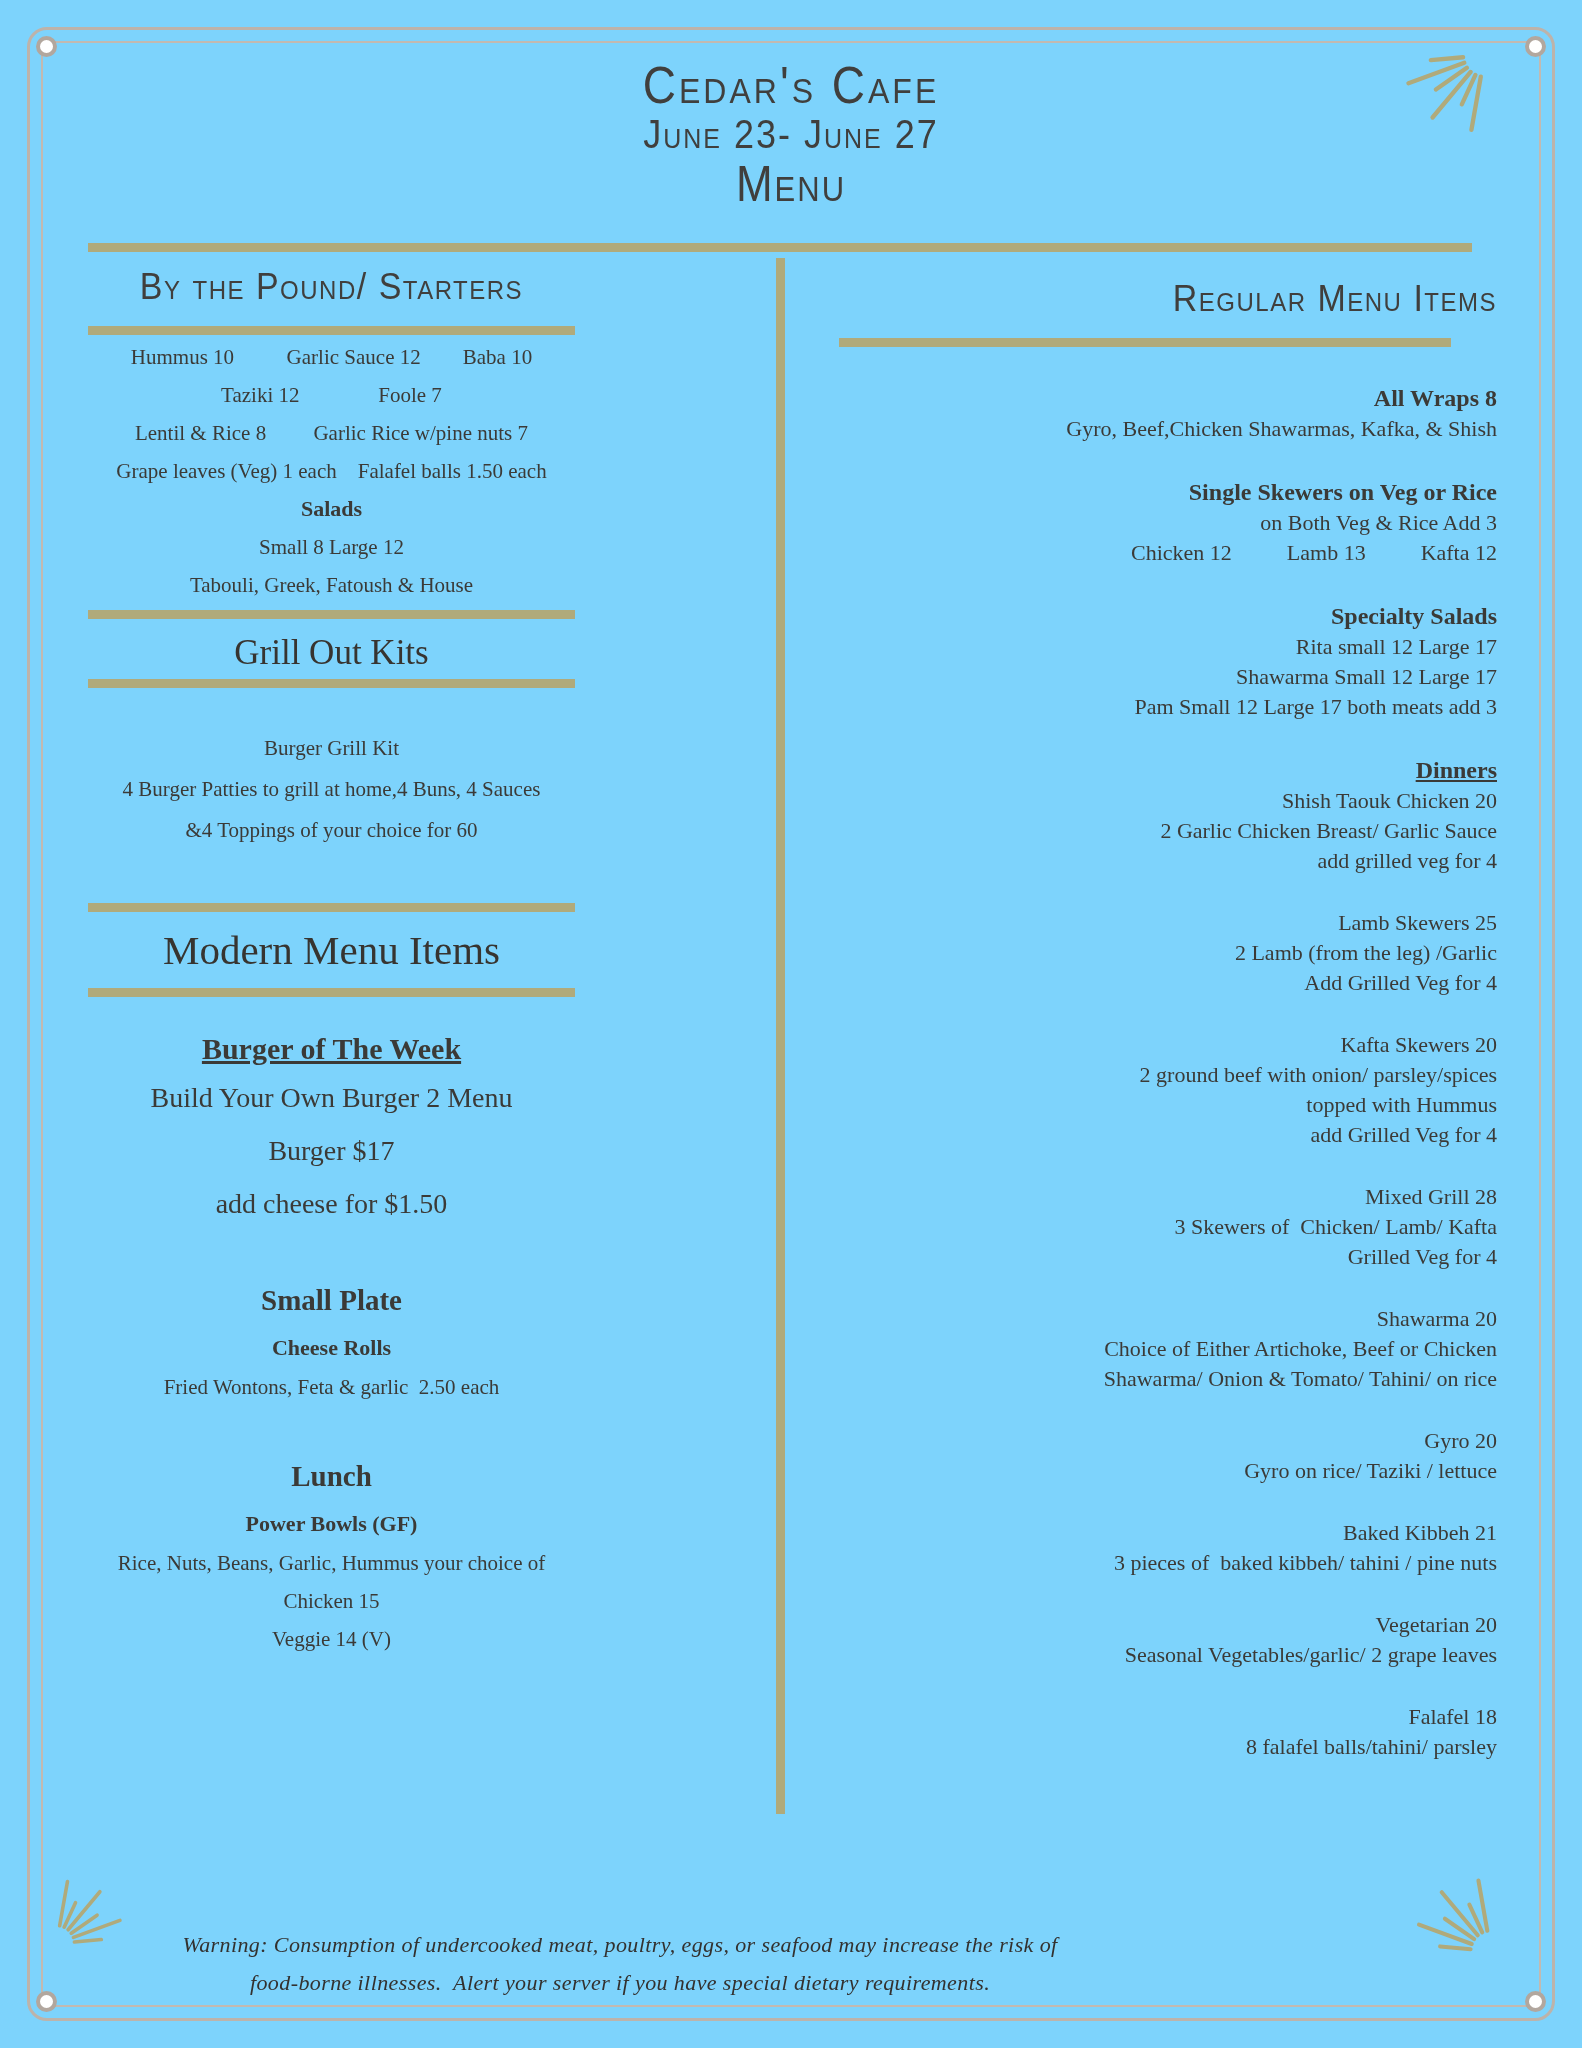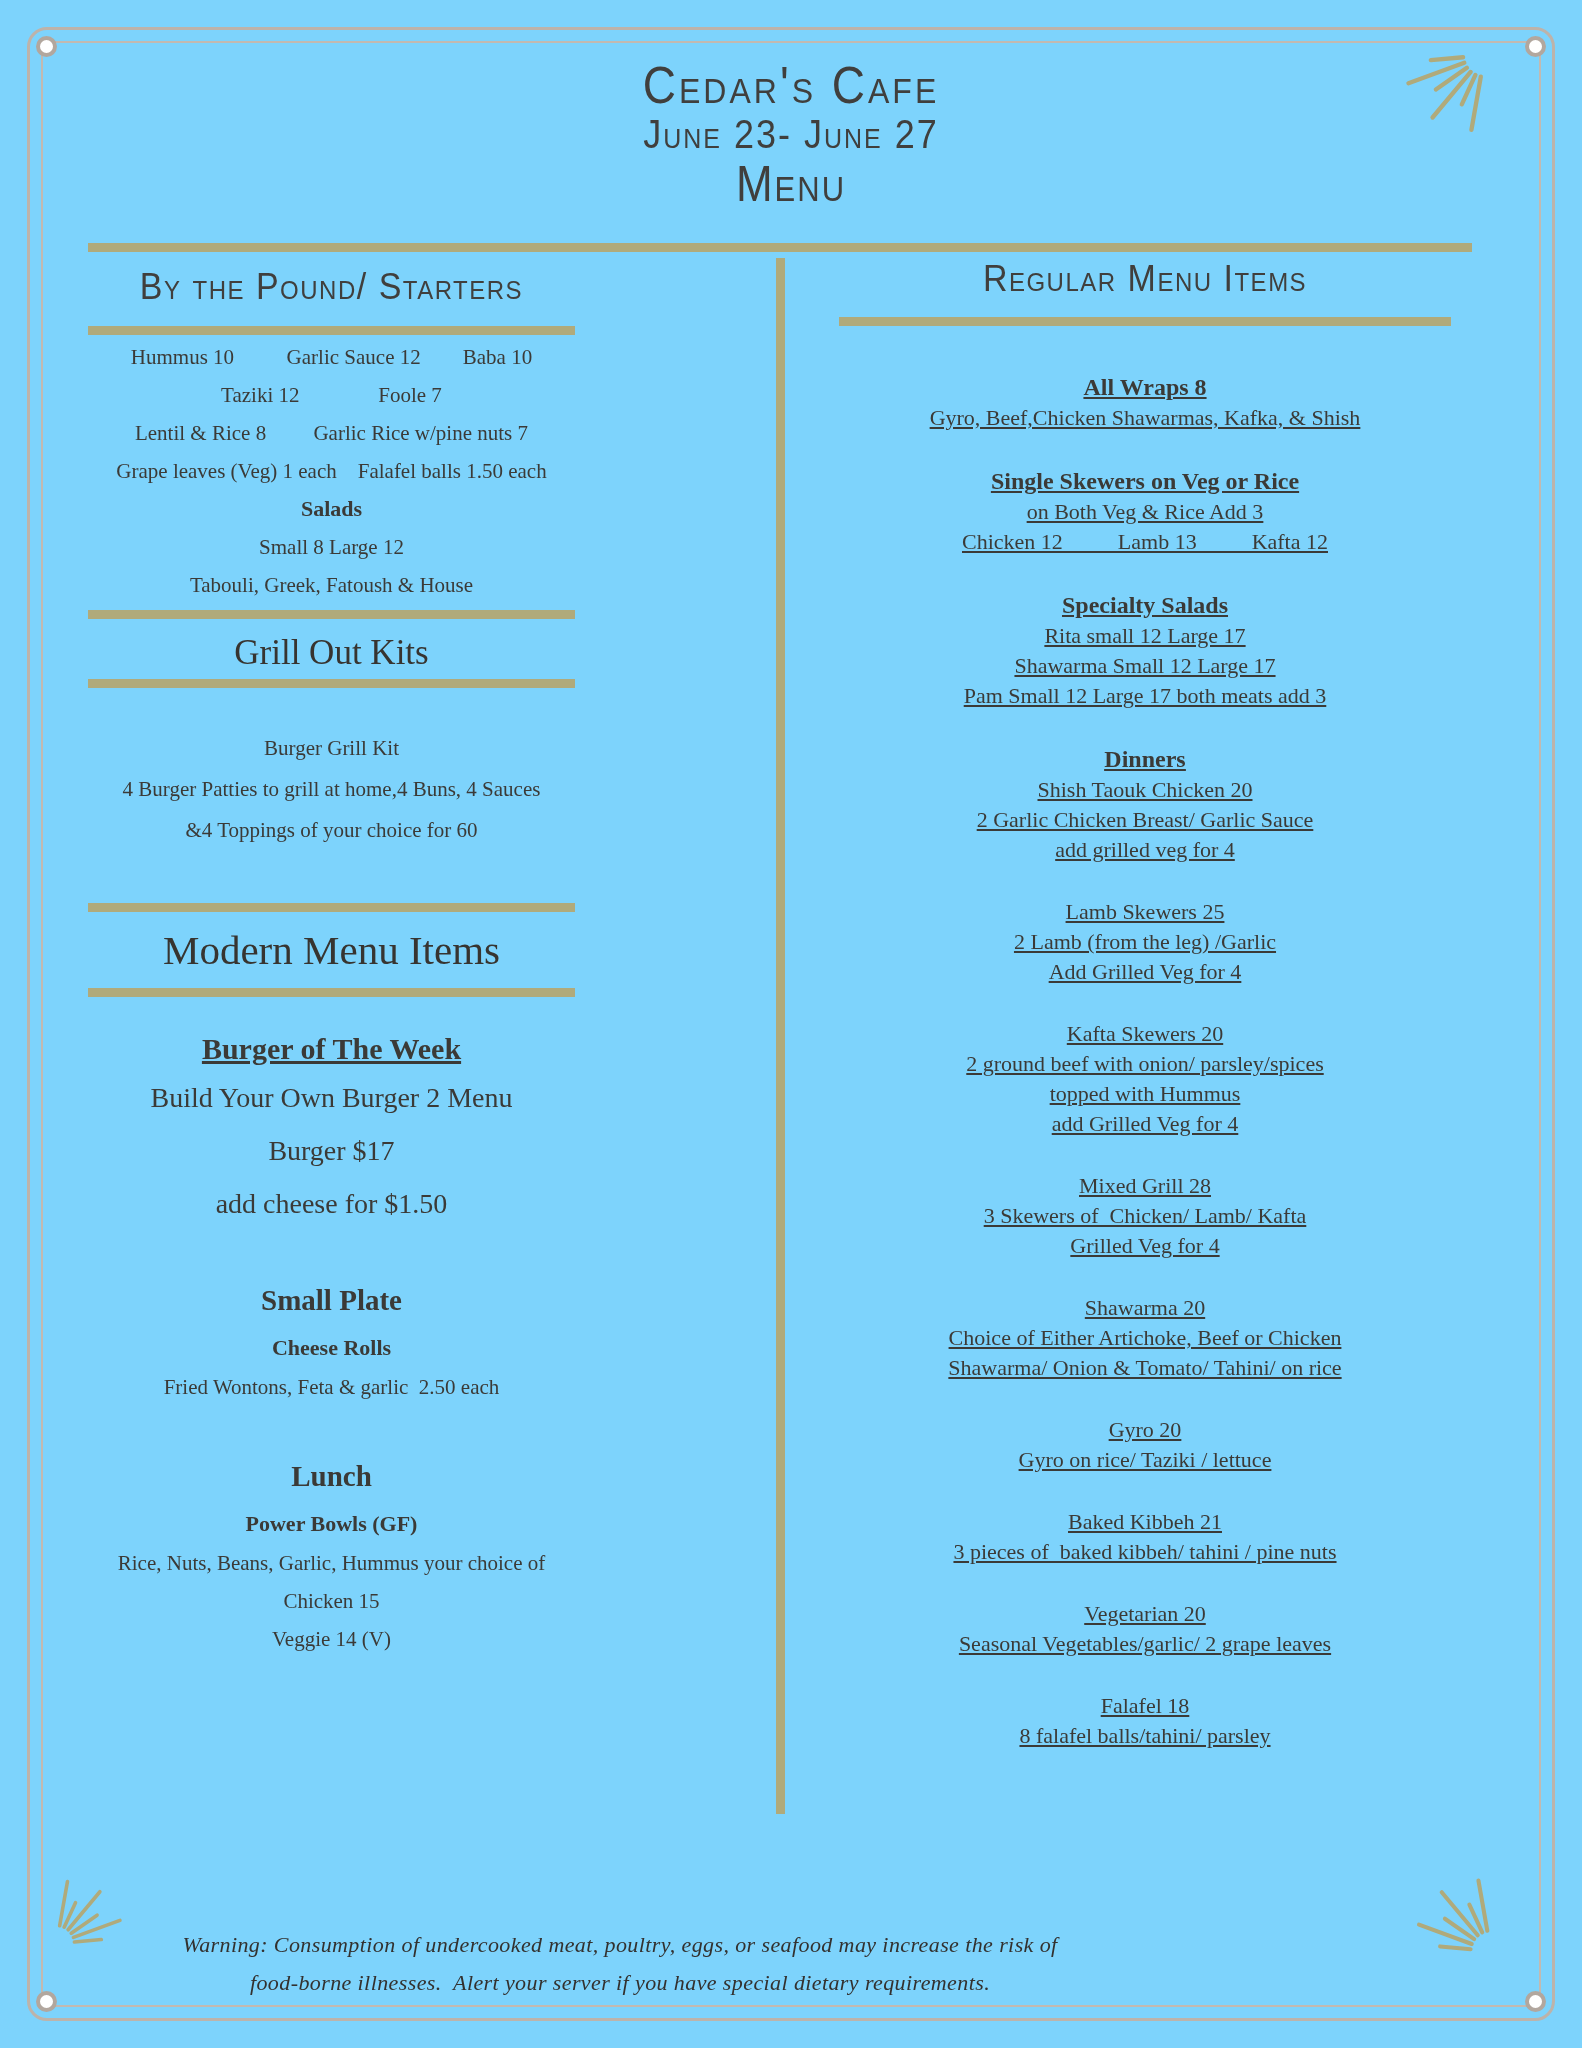--- a/index.html
+++ b/index.html
@@ -51,21 +51,21 @@
   .menu-title      { font-size: 44px; line-height: 52px; letter-spacing: 2px; transform: scaleY(1.12); }
 
   
   .hbar { background: #b0aa7b; height: 9px; }
   .top-bar { position: absolute; left: 88px; top: 243px; width: 1384px; }
   .v-bar { position: absolute; left: 776px; top: 258px; width: 9px; height: 1556px; background: #b0aa7b; }
 
   
   .col { position: absolute; text-align: center; }
   .col-left  { left: 88px;  top: 262px; width: 487px; }
-  .col-right { left: 793px; top: 253px; width: 704px; }
+  .col-right { left: 793px; top: 274px; width: 704px; text-align: right; }
 
   .col-header {
     font-family: "Liberation Sans", sans-serif;
     font-variant: small-caps;
     font-size: 34px; line-height: 50px; letter-spacing: 1.5px;
     color: #403f3d; padding-bottom: 14px;
     transform: scaleY(1.1);
   }
   .col-left  .hbar { width: 100%; }
   .col-right .col-hbar { width: 612px; margin: 0 auto; }
@@ -87,21 +87,21 @@
   }
   .bw-line { font-size: 28px; line-height: 53px; white-space: pre; }
   .sp-title {
     margin-top: 48px; font-size: 29px; line-height: 44px;
     font-weight: bold; 
   }
   .sub-title { margin-top: 6px; font-size: 22px; line-height: 40px; font-weight: bold; white-space: pre; }
   .sp-line { font-size: 21px; line-height: 38px; white-space: pre; }
 
   
-  .r-content { padding-top: 45px; font-size: 22px; line-height: 30px; text-decoration: underline; }
+  .r-content { padding-top: 35px; font-size: 22px; line-height: 30px; }
   .r-group { margin-bottom: 32px; }
   .r-title { font-size: 24px; line-height: 32px; font-weight: bold; white-space: pre; }
   .dinners-title {
     font-size: 24px; line-height: 32px; font-weight: bold;
     text-decoration: underline; white-space: pre;
   }
   .d-item { margin-bottom: 32px; }
 
   
   .footer {

